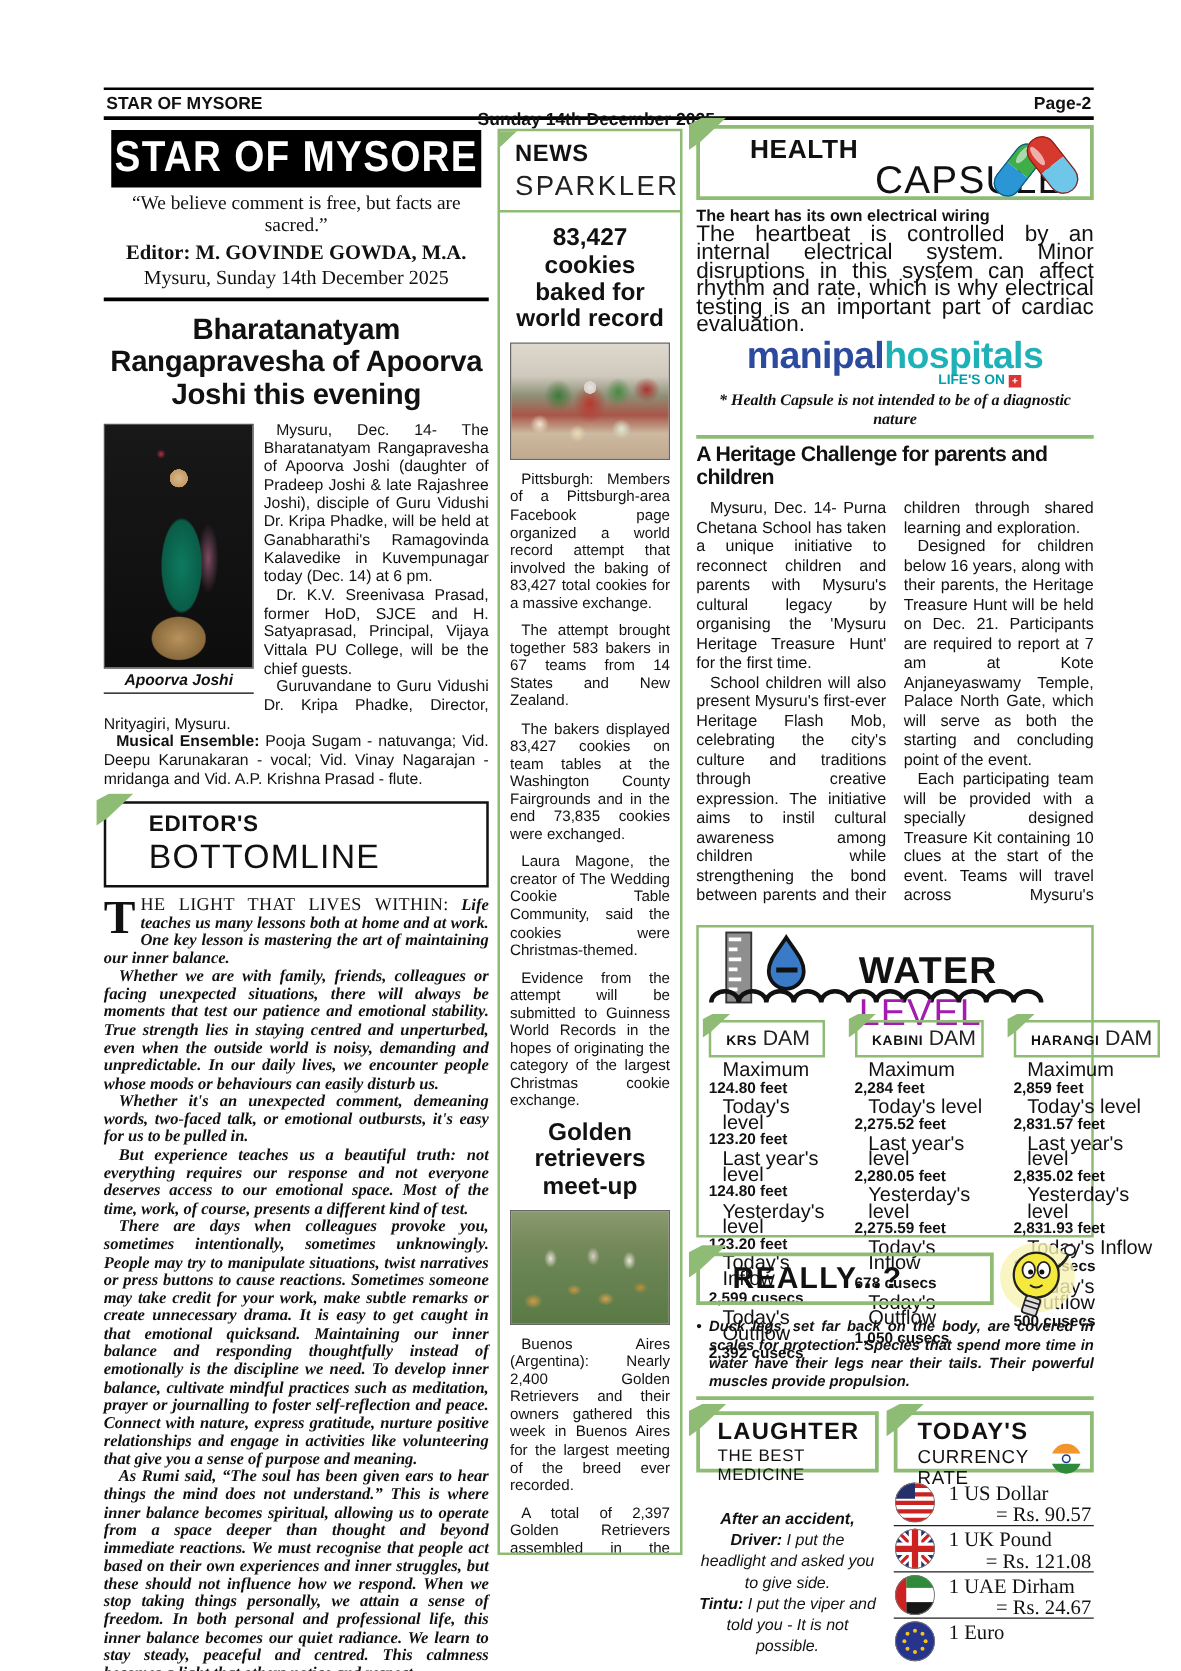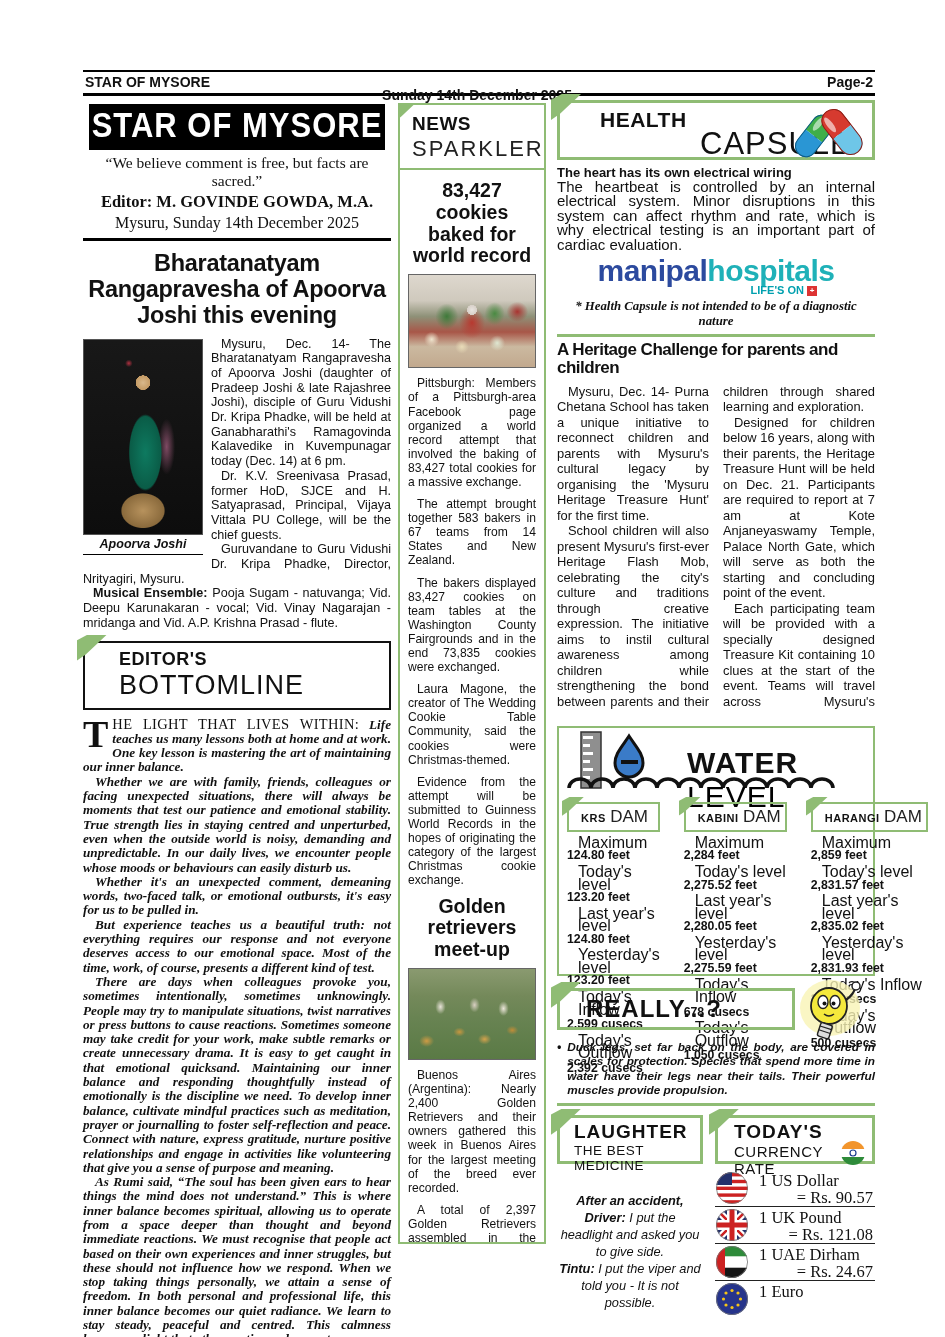--- a/index.html
+++ b/index.html
@@ -92,41 +92,41 @@
        radial-gradient(ellipse 7px 10px at 52% 40%, #d8cfc2 0%, transparent 74%),
        radial-gradient(ellipse 7px 10px at 75% 44%, #ece6da 0%, transparent 74%),
        linear-gradient(180deg,#8a9a70 0%, #74895a 30%, #688352 55%, #5a7a45 100%); }
 
   
   .health-box { position:relative; border:3px solid #8fbc74; height:60px; padding:5px 8px 4px 40px; }
   .health-b { font-weight:800; font-size:21px; letter-spacing:.5px; display:block;}
   .health-l { font-weight:400; font-size:31px; letter-spacing:1px; display:block; margin:-6px 0 0 100px; color:#111;}
   .capsule-svg { position:absolute; right:4px; top:3px; }
   .health-item-title { font-weight:bold; font-size:13px; margin-top:5px; }
-  .health-item-body  { font-size:15px; line-height:14.4px; text-align:justify; }
+  .health-item-body  { font-size:18px; line-height:14.4px; text-align:justify; }
   .health-byline { font-weight:bold; font-style:italic; font-size:12.6px; text-align:center; margin-top:5px; line-height:15px;}
   .manipal { text-align:center; margin-top:2px; font-size:30px; font-weight:600; letter-spacing:-0.5px; }
   .manipal .m1 { color:#2c4a9e; } .manipal .m2 { color:#1fb1b8; }
   .lifes-on { text-align:right; color:#00a0af; font-weight:bold; font-size:11px; padding-right:58px; margin-top:-4px;}
   .lifes-on .sq { display:inline-block; width:10px; height:10px; background:#d33; color:#fff; font-size:8px; line-height:10px; text-align:center; vertical-align:middle; }
   .health-disc { font-family:"Liberation Serif", serif; font-weight:bold; font-style:italic; font-size:12.8px; text-align:center; margin-top:3px;}
   .green-divider { border-top:3px solid #8fbc74; margin-top:5px; }
 
   
   .heritage-head { font-weight:bold; font-size:17px; line-height:1.05; text-align:left; margin:4px 0 7px; letter-spacing:-0.5px;}
   .heritage-cols { column-count:2; column-gap:14px; height:340px; overflow:hidden;
                    font-size:12.9px; line-height:15.5px; text-align:justify; }
   .heritage-cols p { text-indent:11px; }
 
   
   .water-box { position:relative; border:2px solid #8fbc74; margin-top:2px; height:250px; padding:4px 8px; }
   .water-head { position:relative; height:62px; }
   .water-title { position:absolute; left:120px; top:14px; }
   .water-title .b { font-weight:800; font-size:30px; letter-spacing:1px; }
-  .water-title .l { font-weight:400; font-size:30px; letter-spacing:1px; color:#000000; }
+  .water-title .l { font-weight:400; font-size:30px; letter-spacing:1px; color:#a21caf; }
   .dams { display:flex; gap:24px; margin-top:8px; }
   .dam { flex:1; }
   .dam-title { position:relative; border:2px solid #8fbc74; padding:3px 4px 3px 12px; margin-bottom:5px; white-space:nowrap;}
   .dam-title .b { font-weight:800; font-size:11px; letter-spacing:.5px; }
   .dam-title .l { font-weight:400; font-size:17px; color:#222; }
   .dam-row-label { font-size:16px; line-height:12.5px; margin-top:3.2px;padding-left:11px;}
   .dam-row-value { font-weight:800; font-size:12.3px; line-height:13.5px; }
   .dam-row-value.gap { margin-top:2px; }
 
   

